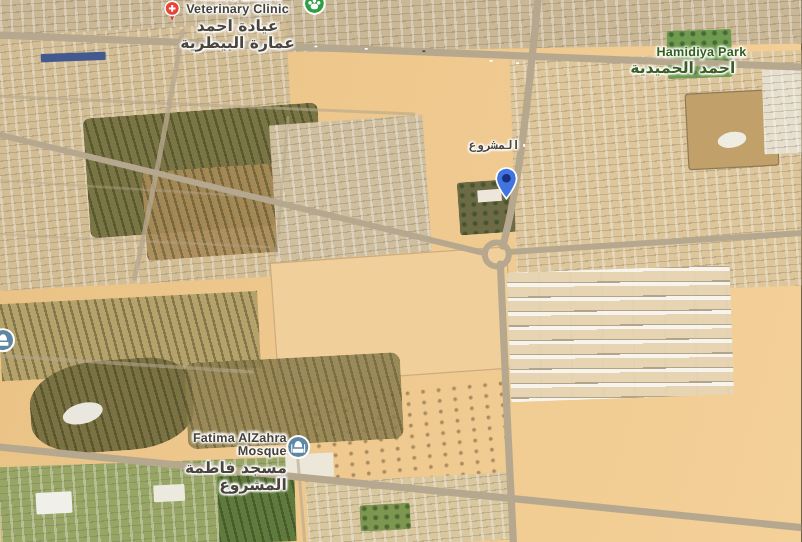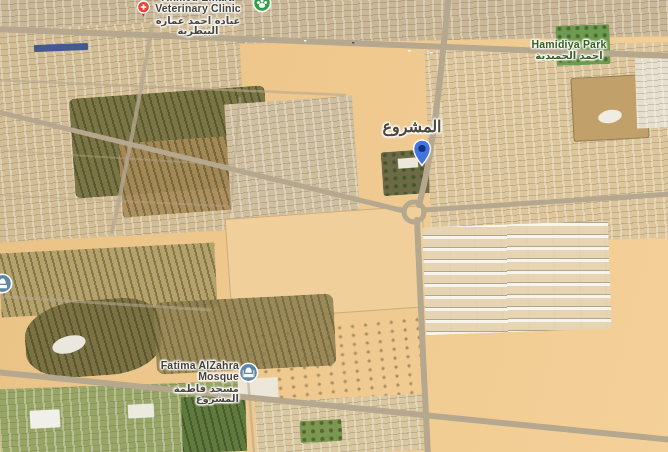--- a/index.html
+++ b/index.html
@@ -19,23 +19,23 @@
   .tex-farm{background-image:
     repeating-linear-gradient(78deg, rgba(40,42,18,.38) 0 2px, rgba(0,0,0,0) 2px 7px);}
   .tex-dots{background-image:radial-gradient(circle at 3px 3px, rgba(92,74,40,.6) 0 1.2px, rgba(0,0,0,0) 2px);
     background-size:13px 9px;}
   .tex-trees{background-image:radial-gradient(circle at 4px 3px, rgba(38,66,28,.55) 0 1.5px, rgba(0,0,0,0) 2.5px);
     background-size:9px 8px;}
   
   .halo{text-shadow:0 0 2px #fff,0 0 2px #fff,0 0 3px #fff,1px 1px 2px #fff,-1px -1px 2px #fff,1px -1px 2px #fff,-1px 1px 2px #fff;}
   .lbl{position:absolute;text-align:center;z-index:6;line-height:1.08;cursor:pointer;}
   .lbl-en{font-size:10.5px;font-weight:700;color:#45423a;letter-spacing:.2px;}
-  .lbl-green{color:#33601c;}
-  .lbl-ar{font-family:"DejaVu Sans",sans-serif;font-size:10px;font-weight:700;color:#4a463e;margin-top:1px;}
-  .lbl-area{font-family:Liberation Sans, sans-serif;font-size:16px;font-weight:700;color:#4b463c;}
+  .lbl-green{color:#33601c;text-align:right;}
+  .lbl-ar{font-family:"DejaVu Sans",sans-serif;font-size:13px;font-weight:700;color:#4a463e;margin-top:1px;}
+  .lbl-area{font-family:Liberation Mono, monospace;font-size:10px;font-weight:700;color:#4b463c;}
   .marker{position:absolute;z-index:5;cursor:pointer;}
   svg{display:block;}
 </style>
 </head>
 <body>
 
 <div class="viewport">
 
   <div class="t tex-city" style="left:-8px;top:-6px;width:690px;height:48px;background-color:#c9b795;transform:rotate(-1deg);"></div>
 

